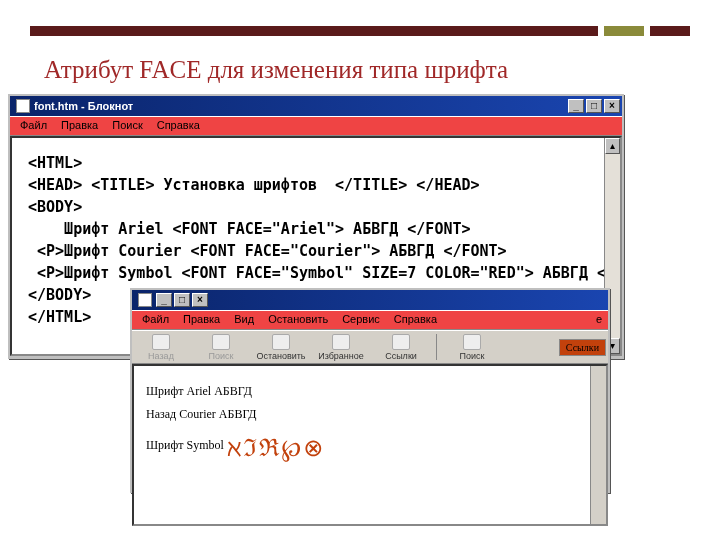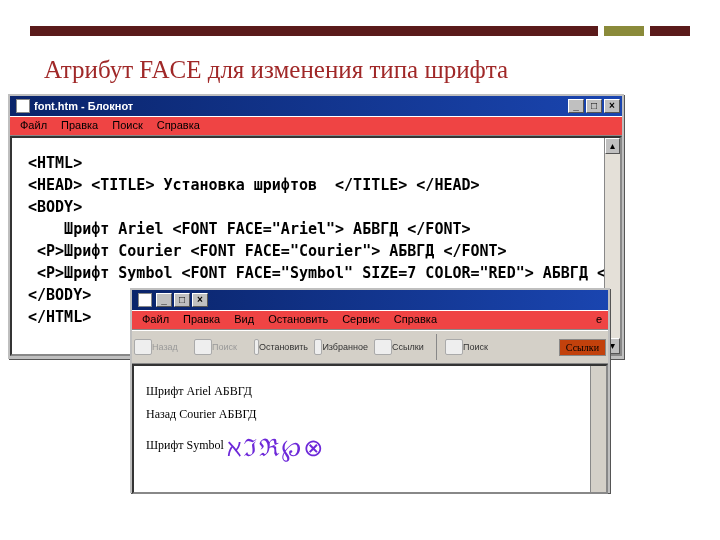--- a/index.html
+++ b/index.html
@@ -110,41 +110,41 @@
     background: #d4d0c8;
     border-top: 1px solid #fff;
     border-bottom: 1px solid #888;
     display: flex;
     align-items: center;
     font: 9px Tahoma, sans-serif;
     padding: 0 2px;
     gap: 6px;
   }
   .tbtn {
-    display: flex; flex-direction: row; align-items: center;
+    display: flex; flex-direction: column; align-items: center;
     width: 54px; color: #333;
   }
   .tbtn.disabled { color: #999; }
   .tbtn .tic { width: 18px; height: 16px; border: 1px solid #aaa; background:#eee; border-radius:2px; margin-bottom:1px;}
   .toolbar .sep { width:1px; height:26px; background:#888; margin:0 2px; }
   .toolbar .spacer { flex:1; }
   .toolbar .links {
     border:1px solid #888; padding:2px 6px; font:10px Tahoma; background:#c2410c;
   }
 
   .ie-content {
     background:#fff;
     border:2px inset #888;
-    height: 130px;
+    height: 162px;
     padding: 10px 12px;
     font: 12px "Times New Roman", serif;
     position: relative;
   }
   .ie-content p { margin: 8px 0; }
-  .ie-content .sym { font: 24px serif; color: #6d28d9; letter-spacing: 2px; vertical-align: middle;}
+  .ie-content .sym { font: 24px serif; color: #c2410c; letter-spacing: 2px; vertical-align: middle;}
   .ie-content .vscroll{
     position:absolute; right:0; top:0; bottom:0; width:16px; background:#d4d0c8; border-left:1px solid #888;
   }
 </style>
 </head>
 <body>
 
 <div class="deco-top">
   <div class="bar-dark"></div>
   <div class="bar-olive"></div>

